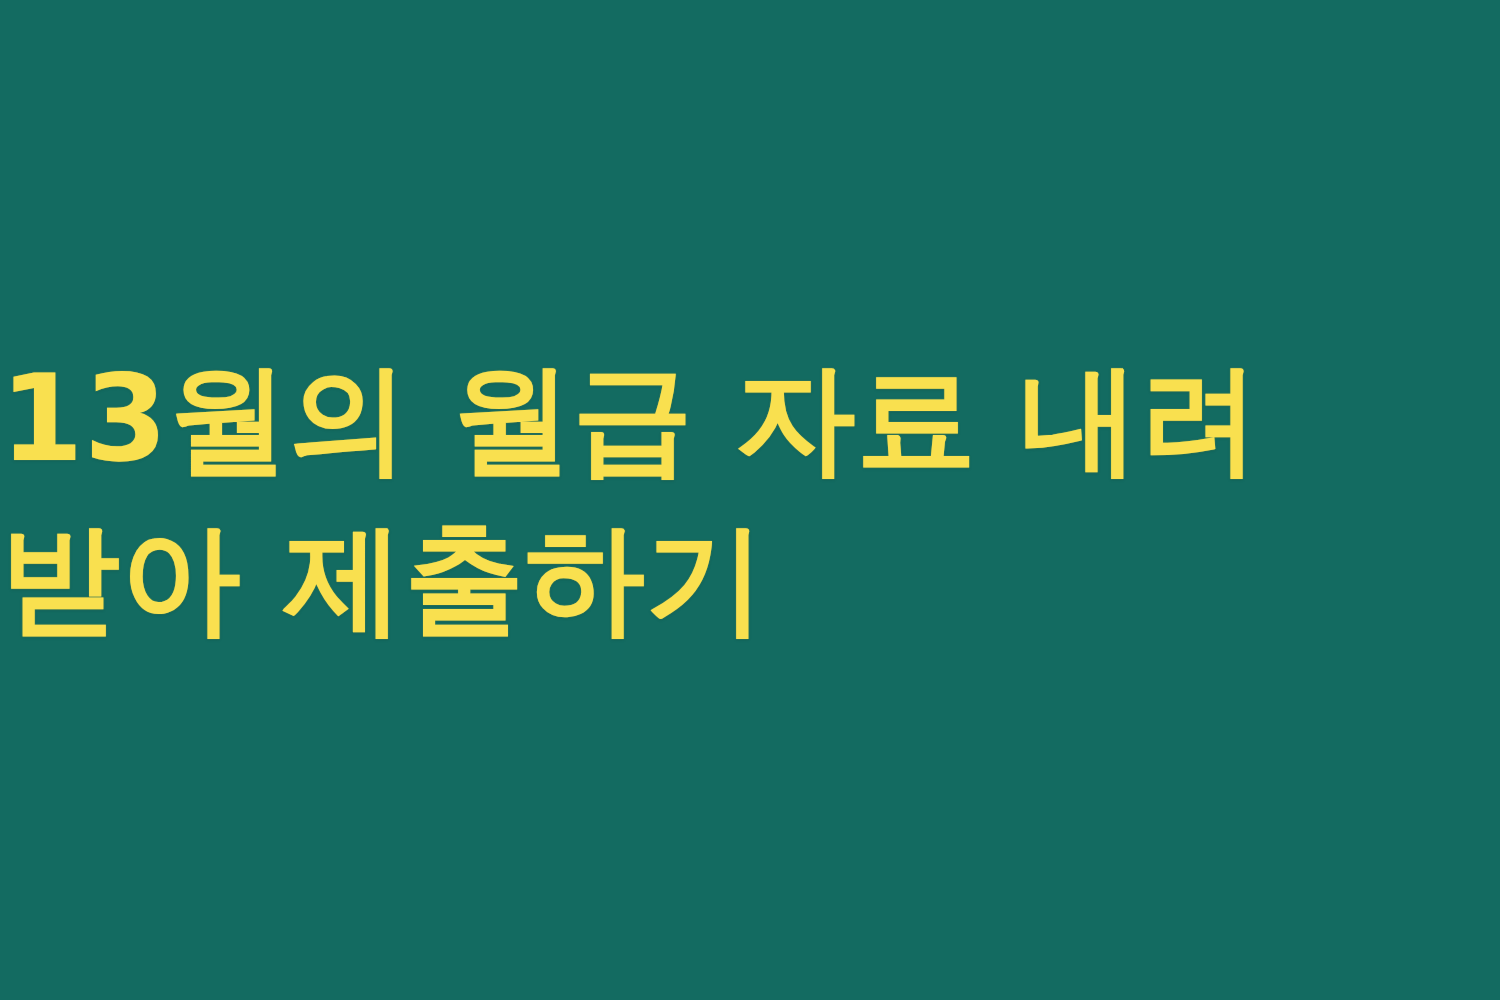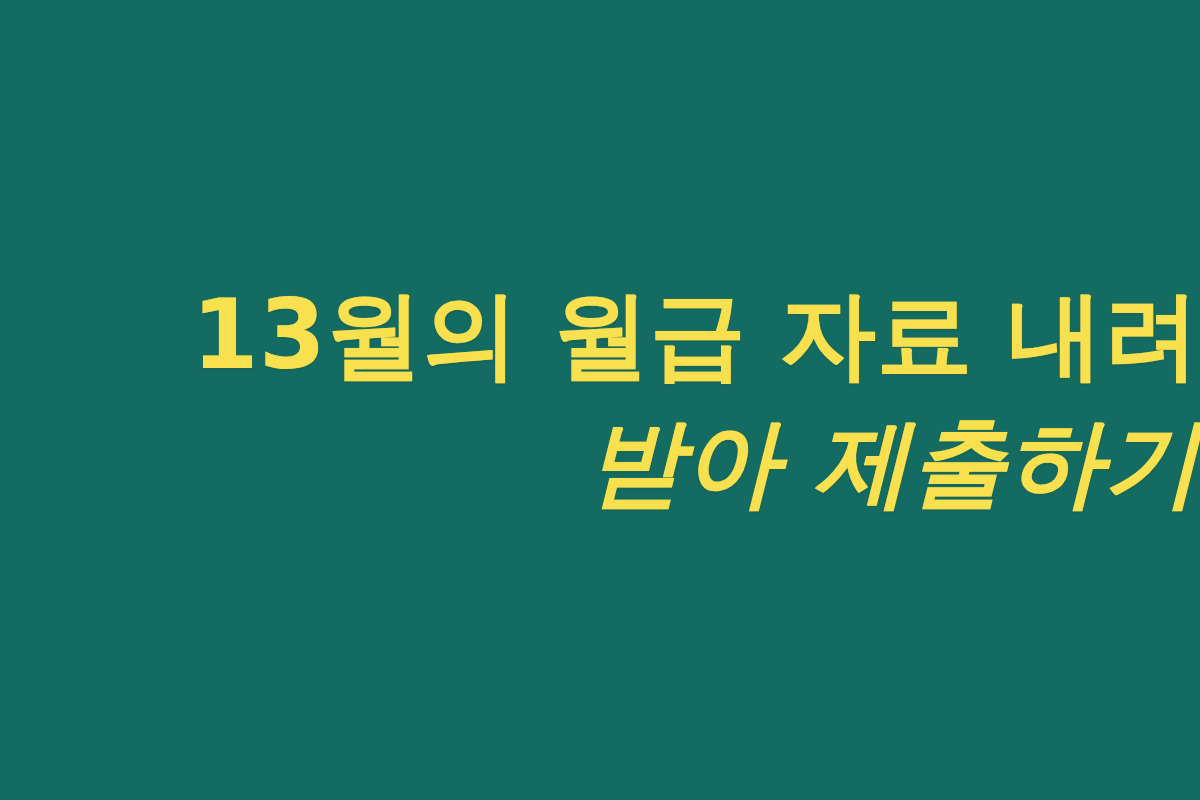--- a/index.html
+++ b/index.html
@@ -23,21 +23,21 @@
     flex-direction: column;
     align-items: center;
     justify-content: center;
     background: #136B61;
     overflow: hidden;
   }
 
   .headline {
     display: block;
     width: 100%;
-    text-align: right;
+    text-align: left;
     margin: 0;
     padding: 0;
     font-family: "DejaVu Sans", sans-serif;
     font-weight: 700;
     font-size: 96px;
     line-height: 1.33;
     letter-spacing: 0.5px;
     color: #F9E04F;
     text-rendering: optimizeLegibility;
     -webkit-font-smoothing: antialiased;
@@ -50,21 +50,20 @@
     display: block;
     white-space: nowrap;
   }
 
   .headline .line-1 {
     font-size: 96px;
   }
 
   .headline .line-2 {
     font-size: 96px;
-    font-style: italic;
   }
 </style>
 </head>
 <body>
 
 <div class="banner" style="background: rgb(19, 107, 97);">
 
   <h1 class="headline" style="color: rgb(249, 224, 79);">
     <span class="line line-1">13월의 월급 자료 내려</span>
     <span class="line line-2">받아 제출하기</span>

